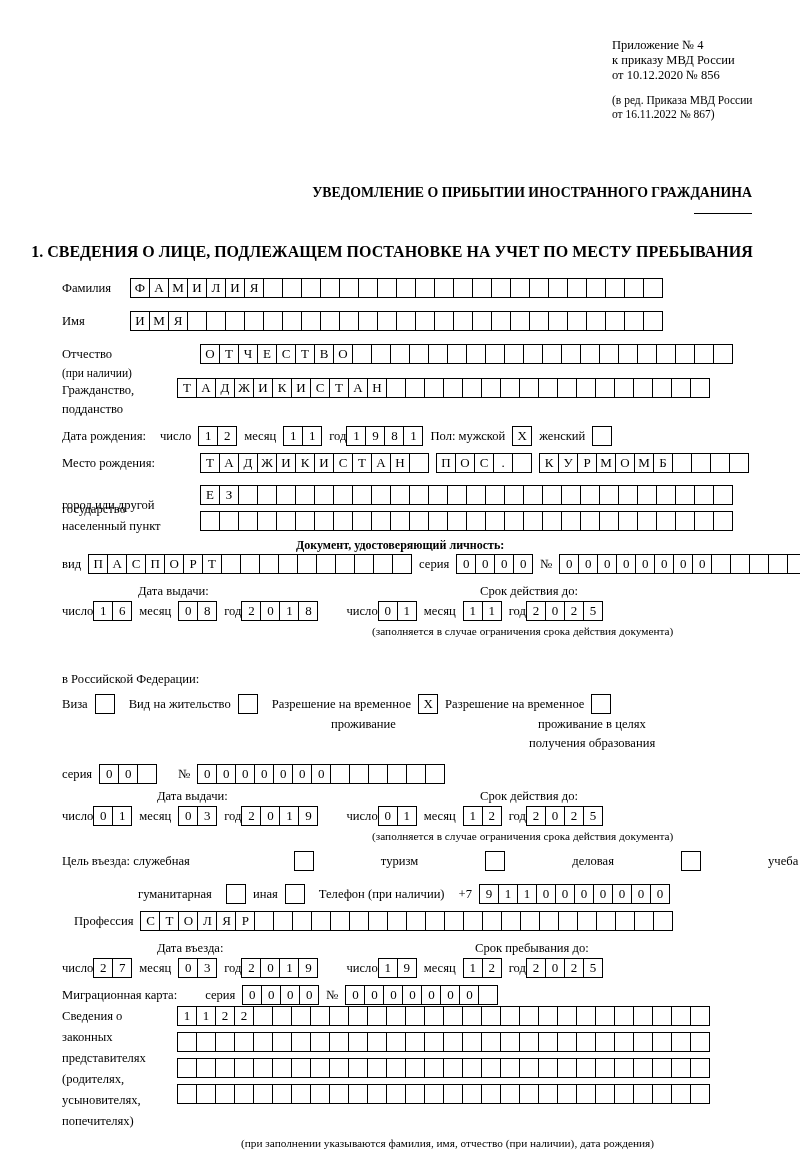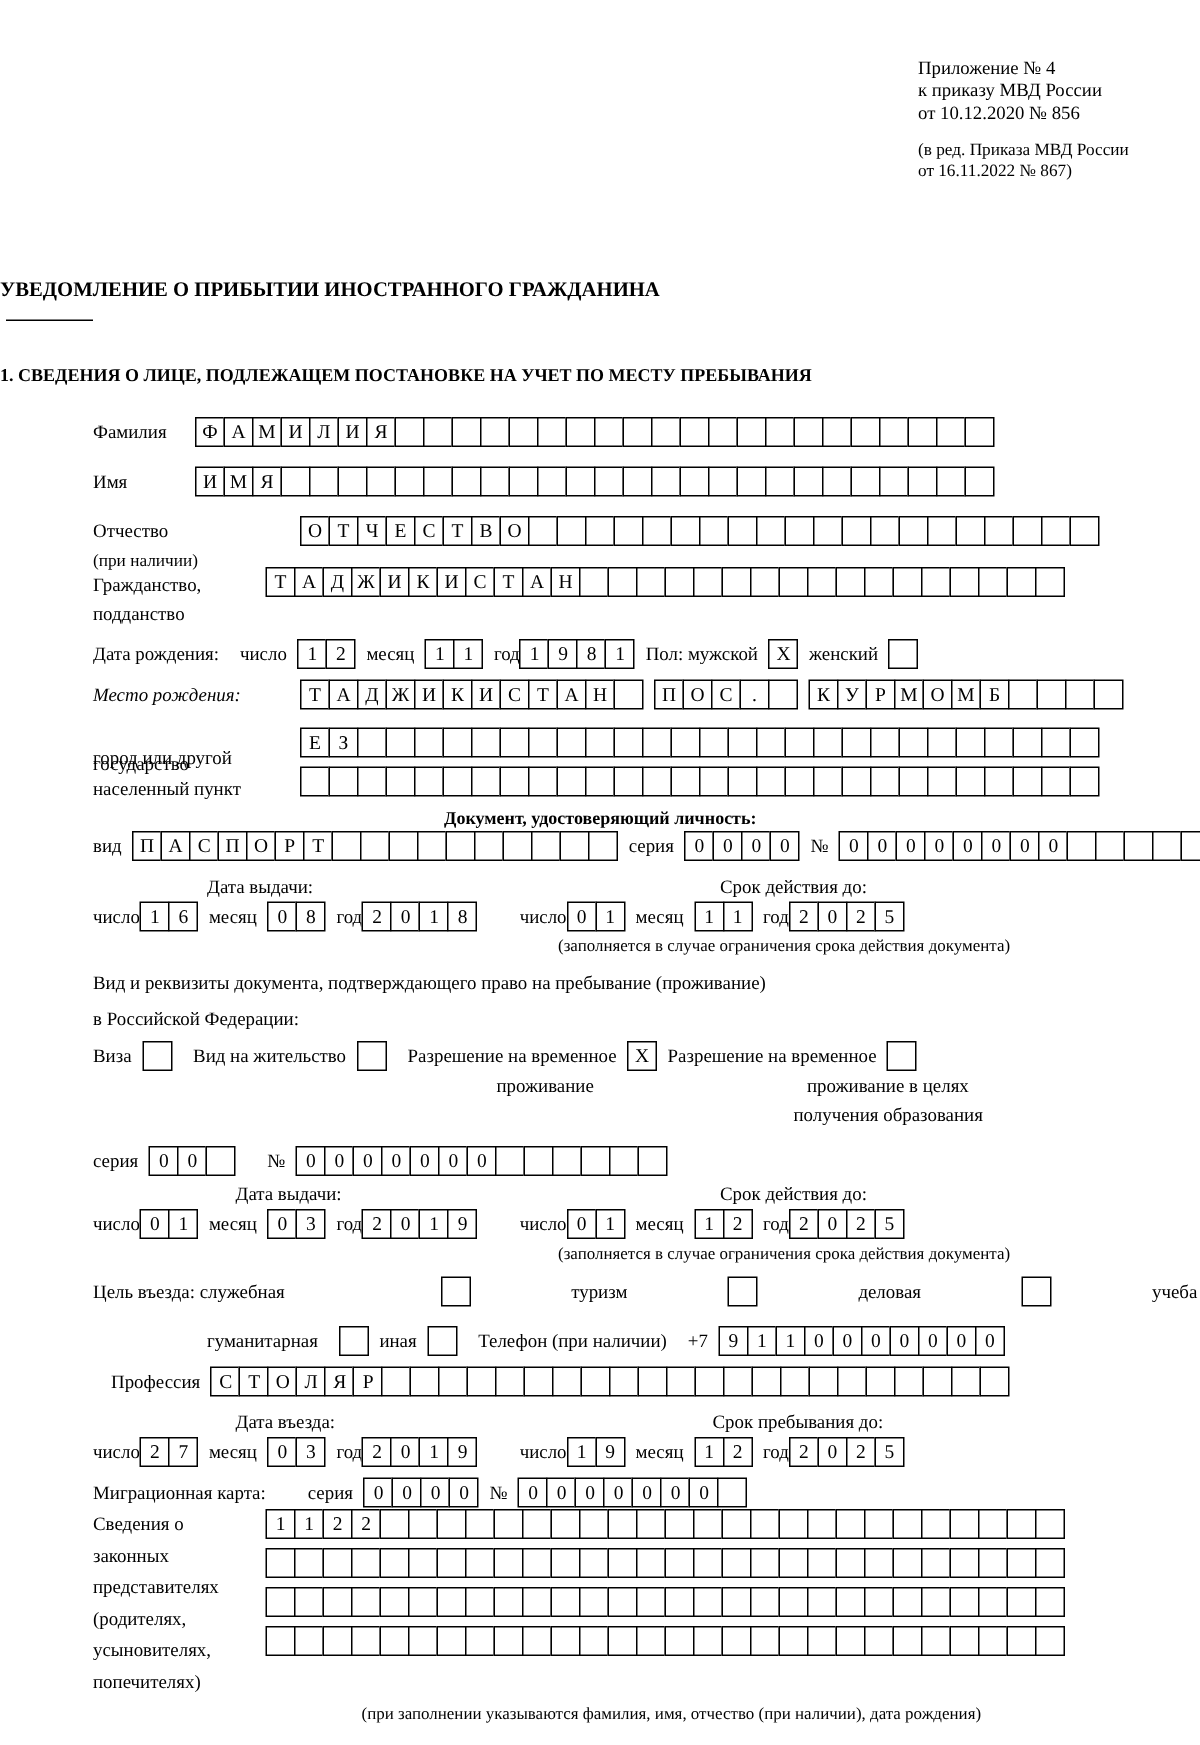--- a/index.html
+++ b/index.html
@@ -43,40 +43,40 @@
     text-align: right;
     font-weight: bold;
     font-size: 13.5px;
     letter-spacing: 0.5px;
   }
   .title {
     position: absolute;
     top: 183px;
     left: 0;
     width: 752px;
-    text-align: left;
+    text-align: right;
     font-weight: bold;
     font-size: 13.8px;
     line-height: 19px;
   }
   .title .l2 .underline {
     display: inline-block;
     width: 58px;
     border-bottom: 1.2px solid #000;
     vertical-align: 2px;
     margin-left: 4px;
   }
   .section1 {
     position: absolute;
     top: 243px;
     left: 0;
     width: 784px;
-    text-align: left;
+    text-align: center;
     font-weight: bold;
-    font-size: 12px;
+    font-size: 16px;
   }
   .row {
     position: absolute;
     font-size: 12.6px;
     line-height: 15px;
   }
   .lbl { white-space: nowrap; }
   .boxes {
     display: inline-flex;
     vertical-align: middle;
@@ -314,21 +314,21 @@
     <span class="gap"></span>
     <span class="lbl">Пол: мужской</span>
     <span class="gap"></span>
     <span class="chk">X</span>
     <span class="gap"></span>
     <span class="lbl">женский</span>
     <span class="gap"></span>
     <span class="chk"></span>
   </div>
 
-  <div class="row" style="top:456px; left:62px;font-style:italic;">
+  <div class="row" style="top:456px; left:62px;">
     <span class="lbl">Место рождения:</span>
   </div>
   <div class="row" style="top:502px; left:62px;">
     <span class="lbl">государство</span>
   </div>
   <div class="row" style="top:498px; left:62px;">
     <span class="lbl">город или другой</span>
   </div>
   <div class="row" style="top:519px; left:62px;">
     <span class="lbl">населенный пункт</span>
@@ -535,21 +535,20 @@
     <span class="boxes">
         <span class="bx">2</span>
         <span class="bx">0</span>
         <span class="bx">2</span>
         <span class="bx">5</span>
       </span>
   </div>
 
   <div class="row note" style="top:624px; left:372px;">(заполняется в случае ограничения срока действия документа)</div>
 
-  <div class="row" style="top:648px; left:62px;">Вид и реквизиты документа, подтверждающего право на пребывание (проживание)</div>
   <div class="row" style="top:672px; left:62px;">в Российской Федерации:</div>
 
   <div class="row inline" style="top:694px; left:62px;">
     <span class="lbl">Виза</span>
     <span class="gap"></span>
     <span class="chk"></span>
     <span class="gap"></span>
       <span class="gap"></span>
     <span class="lbl">Вид на жительство</span>
     <span class="gap"></span>

